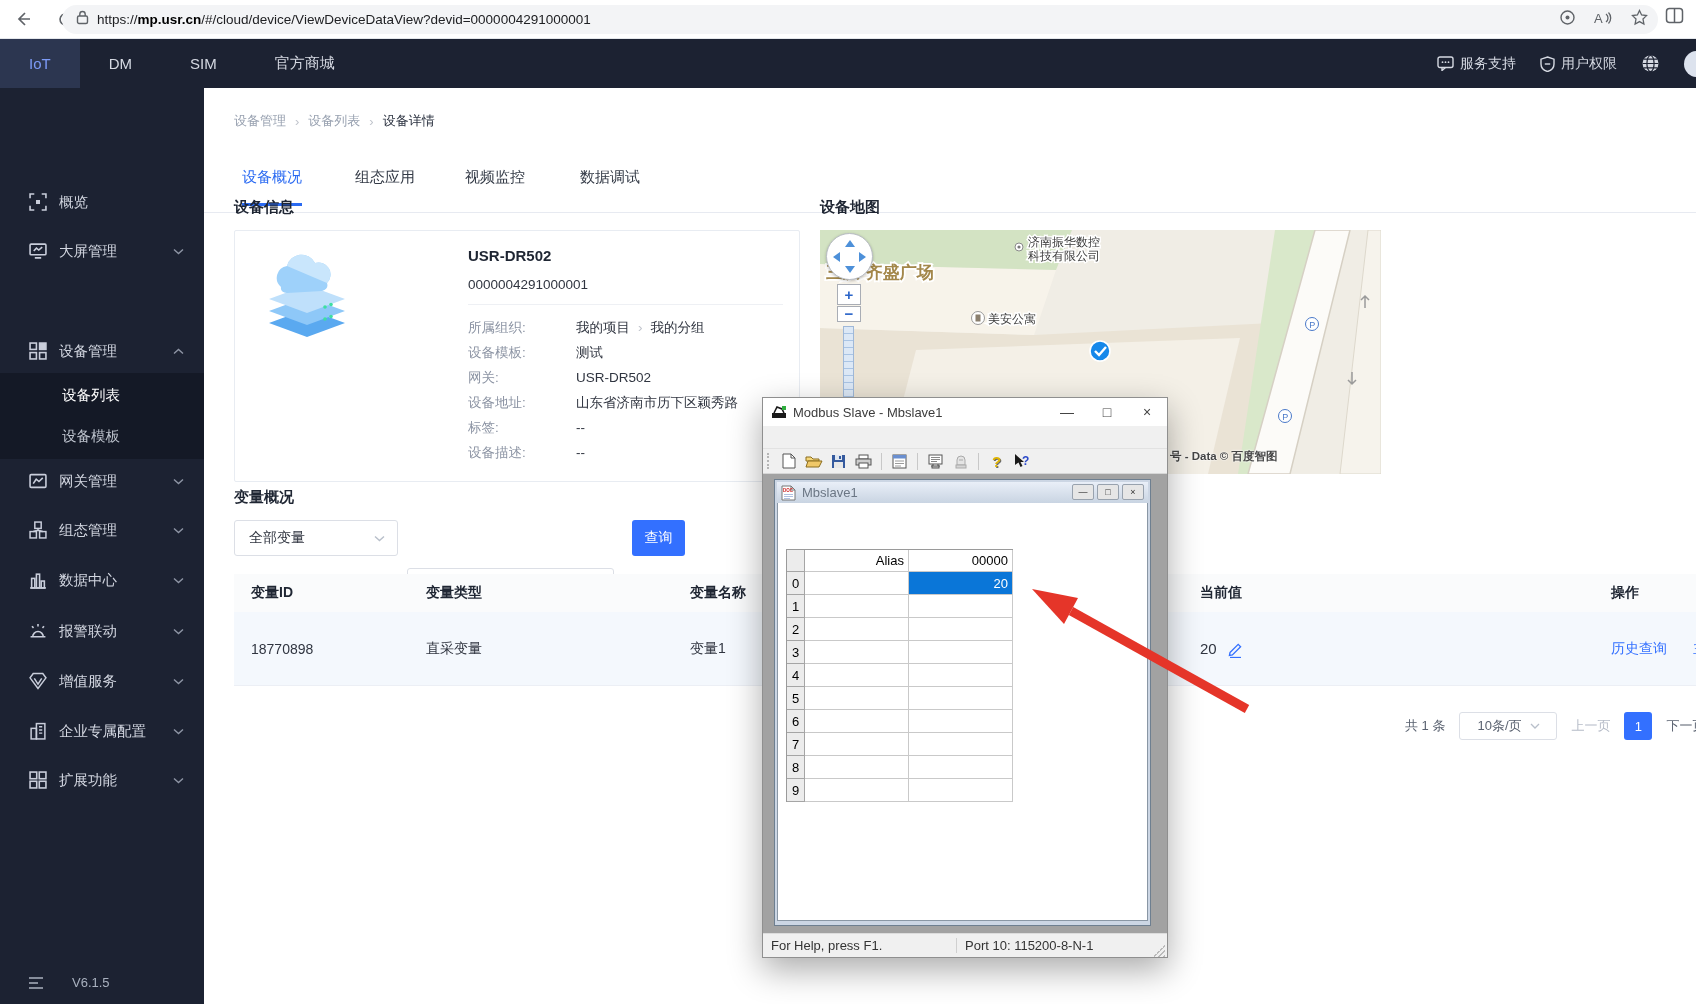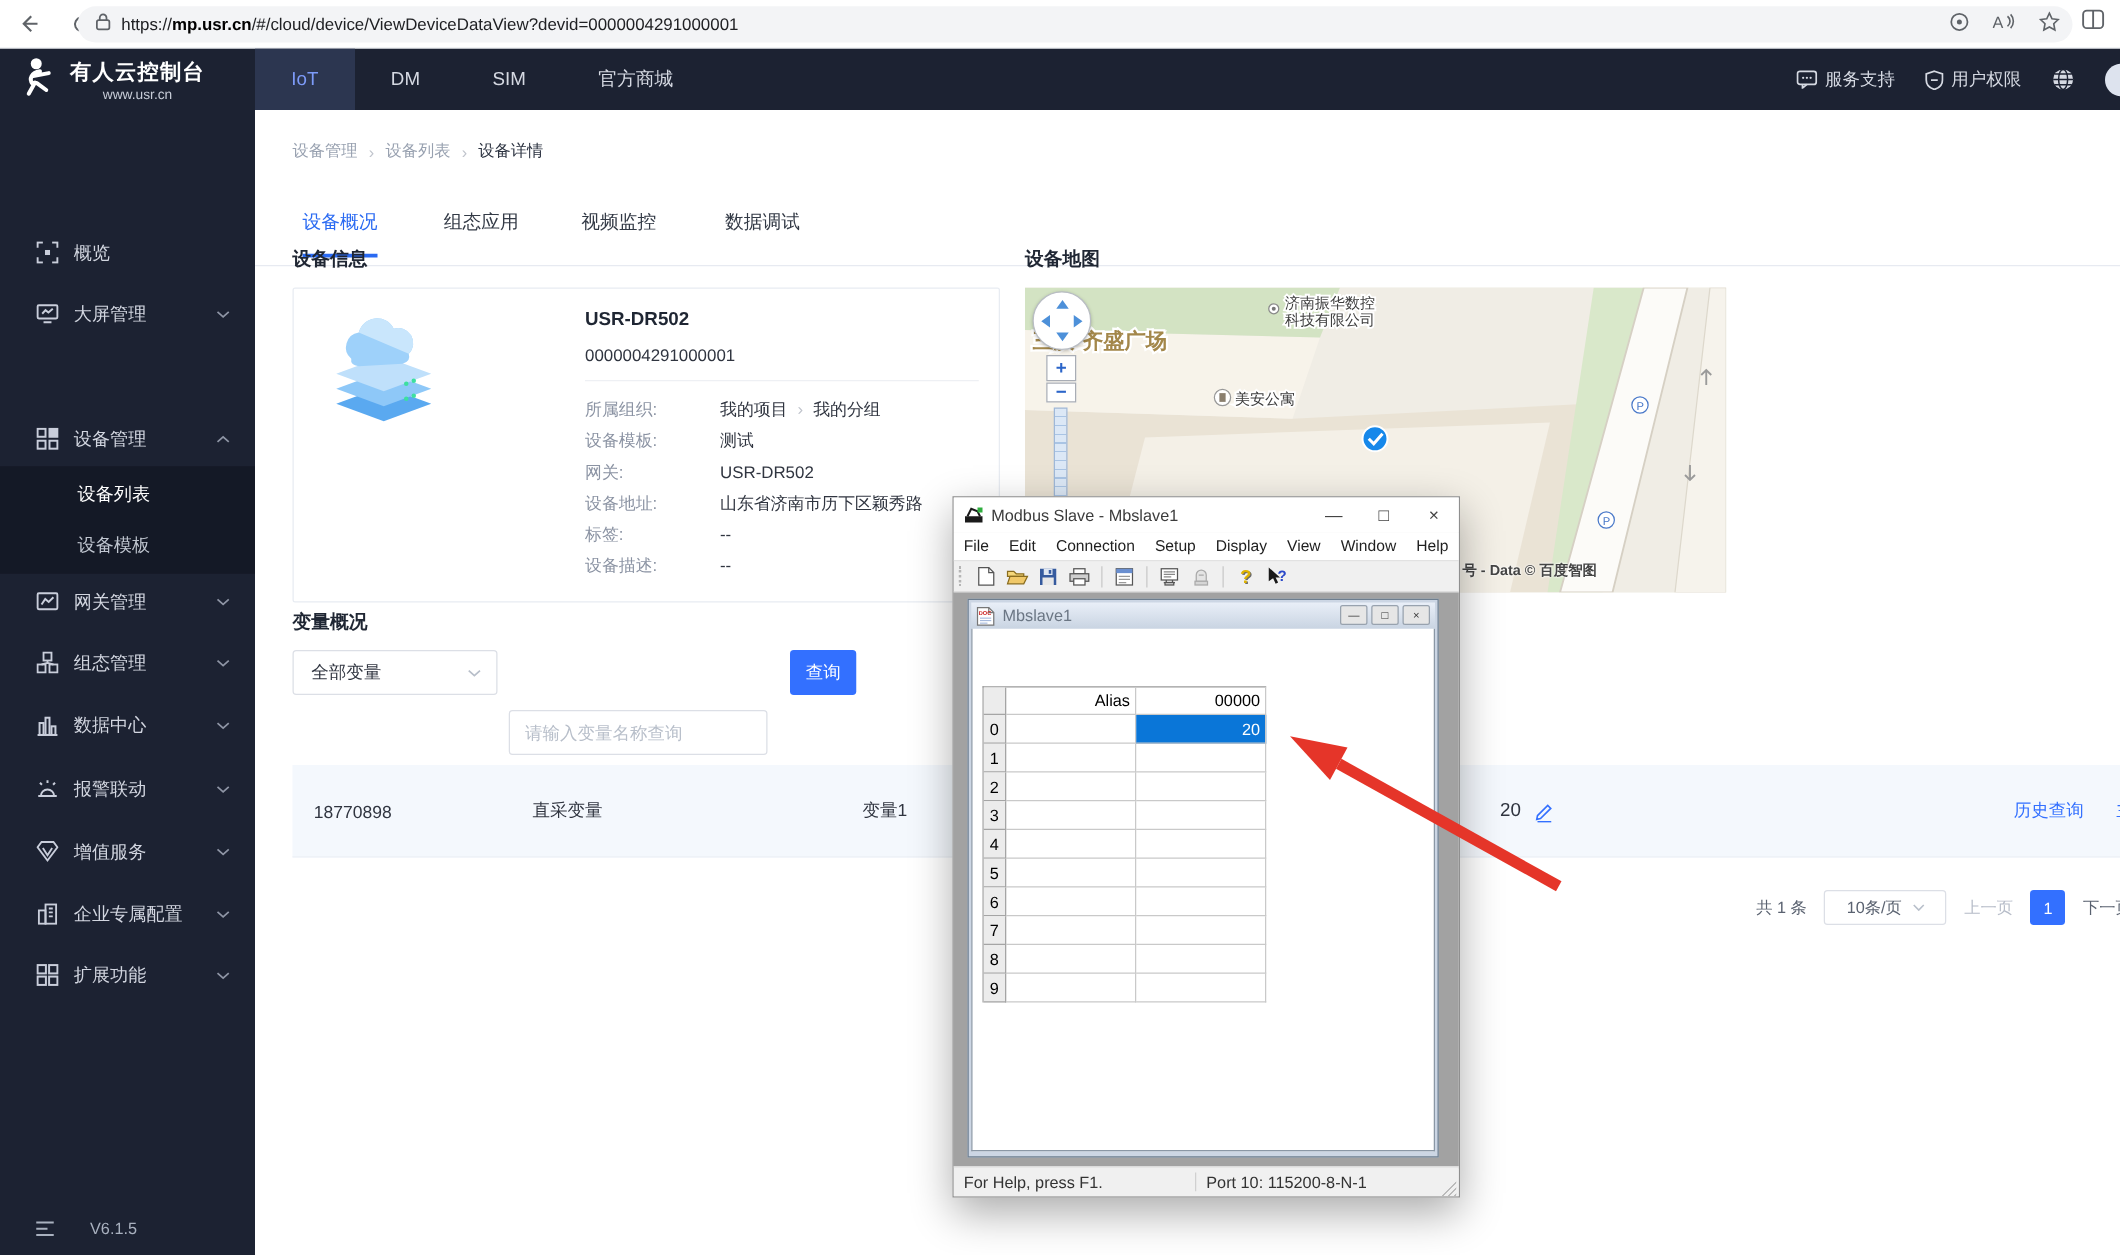--- a/index.html
+++ b/index.html
@@ -164,32 +164,20 @@
   </div>
   <div class="split-icon">
     <svg width="19" height="17" viewBox="0 0 19 17">
         <rect x="1.5" y="1.5" width="16" height="14" rx="3" fill="none" stroke="#5f6368" stroke-width="1.5"></rect>
         <line x1="9.5" y1="1.5" x2="9.5" y2="15.5" stroke="#5f6368" stroke-width="1.5"></line>
       </svg>
   </div>
 </div>
 
 <div class="app-header">
-  <div class="logo">
-    <span style="margin-left:18px">
-      <svg width="28" height="32" viewBox="0 0 28 32">
-          <circle cx="11" cy="6" r="4.4" fill="#fff"></circle>
-          <path d="M14 12 C7 13 5 18 8 22 M7.5 16 L21 13.5 M10 21 L5 30 M11.5 21.5 L19 27" stroke="#fff" stroke-width="3.2" fill="none" stroke-linecap="round"></path>
-        </svg>
-    </span>
-    <span class="logo-txt">
-      <div class="logo-title">有人云控制台</div>
-      <div class="logo-sub">www.usr.cn</div>
-    </span>
-  </div>
   <div class="top-nav">
     <div class="top-nav-item active">IoT</div>
     <div class="top-nav-item">DM</div>
     <div class="top-nav-item">SIM</div>
     <div class="top-nav-item">官方商城</div>
   </div>
   <div class="header-right">
     <span class="hr-item">
       <svg width="17" height="15" viewBox="0 0 17 15">
           <rect x="1" y="1" width="15" height="10.5" rx="2" fill="none" stroke="#d5d9e2" stroke-width="1.4"></rect>
@@ -447,20 +435,27 @@
 
   <div class="sel-box">
     <span class="sv">全部变量</span>
     <svg width="11" height="7" viewBox="0 0 11 7">
         <path d="M1 1.5 L5.5 5.5 L10 1.5" stroke="#b8bfca" stroke-width="1.4" fill="none"></path>
       </svg>
   </div>
   <input class="search-input" placeholder="请输入变量名称查询" style="">
   <button class="search-btn">查询</button>
 
+  <div class="vt-head">
+    <span class="c1">变量ID</span>
+    <span class="c2">变量类型</span>
+    <span class="c3">变量名称</span>
+    <span class="c4">当前值</span>
+    <span class="c5">操作</span>
+  </div>
   <div class="vt-row">
     <span class="c1">18770898</span>
     <span class="c2">直采变量</span>
     <span class="c3">变量1</span>
     <span class="c4">
       <span style="font-size:15px">20</span>
       <svg width="16" height="18" viewBox="0 0 16 18">
           <path d="M3 12.5 L11.2 4.3 L13.6 6.7 L5.4 14.9 L2.4 15.5 Z" fill="none" stroke="#3370ff" stroke-width="1.3"></path>
           <path d="M3 17.5 H14" stroke="#3370ff" stroke-width="1.3"></path>
         </svg>
@@ -489,30 +484,20 @@
   <div class="mb-title">
     <svg width="16" height="16" viewBox="0 0 16 16" style="margin-left:8px">
         <rect x="1" y="9" width="14" height="5" fill="#1a1a1a"></rect>
         <path d="M3 9 L6 3 L11 5 L13 9" fill="none" stroke="#1a1a1a" stroke-width="1.6"></path>
         <rect x="11" y="2" width="4" height="4" fill="#2fae3e"></rect>
       </svg>
     <span class="t">Modbus Slave - Mbslave1</span>
     <span class="mb-wbtn" style="right:80px">—</span>
     <span class="mb-wbtn" style="right:40px">□</span>
     <span class="mb-wbtn" style="right:0">×</span>
-  </div>
-  <div class="mb-menu">
-    <span>File</span>
-    <span>Edit</span>
-    <span>Connection</span>
-    <span>Setup</span>
-    <span>Display</span>
-    <span>View</span>
-    <span>Window</span>
-    <span>Help</span>
   </div>
   <div class="mb-tools">
     <span class="tb-grip"></span>
     <span class="tb-btn">
         <svg width="14" height="16" viewBox="0 0 14 16">
           <path d="M1 1 H9 L13 5 V15 H1 Z" fill="#fff" stroke="#555"></path>
           <path d="M9 1 V5 H13" fill="none" stroke="#555"></path>
         </svg>
       </span>
     <span class="tb-btn">

